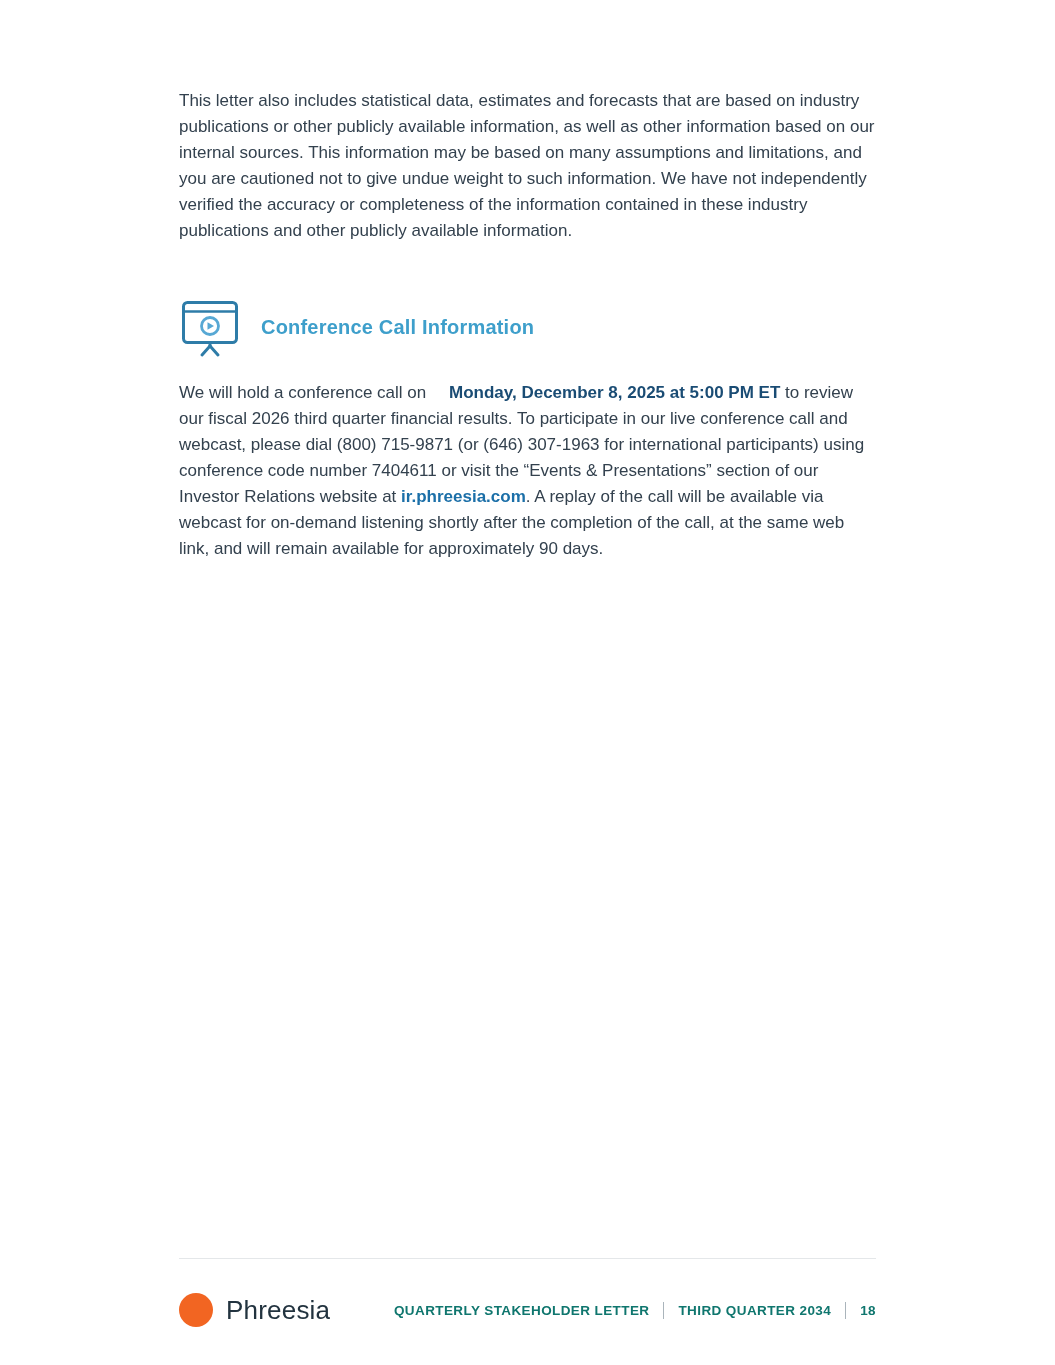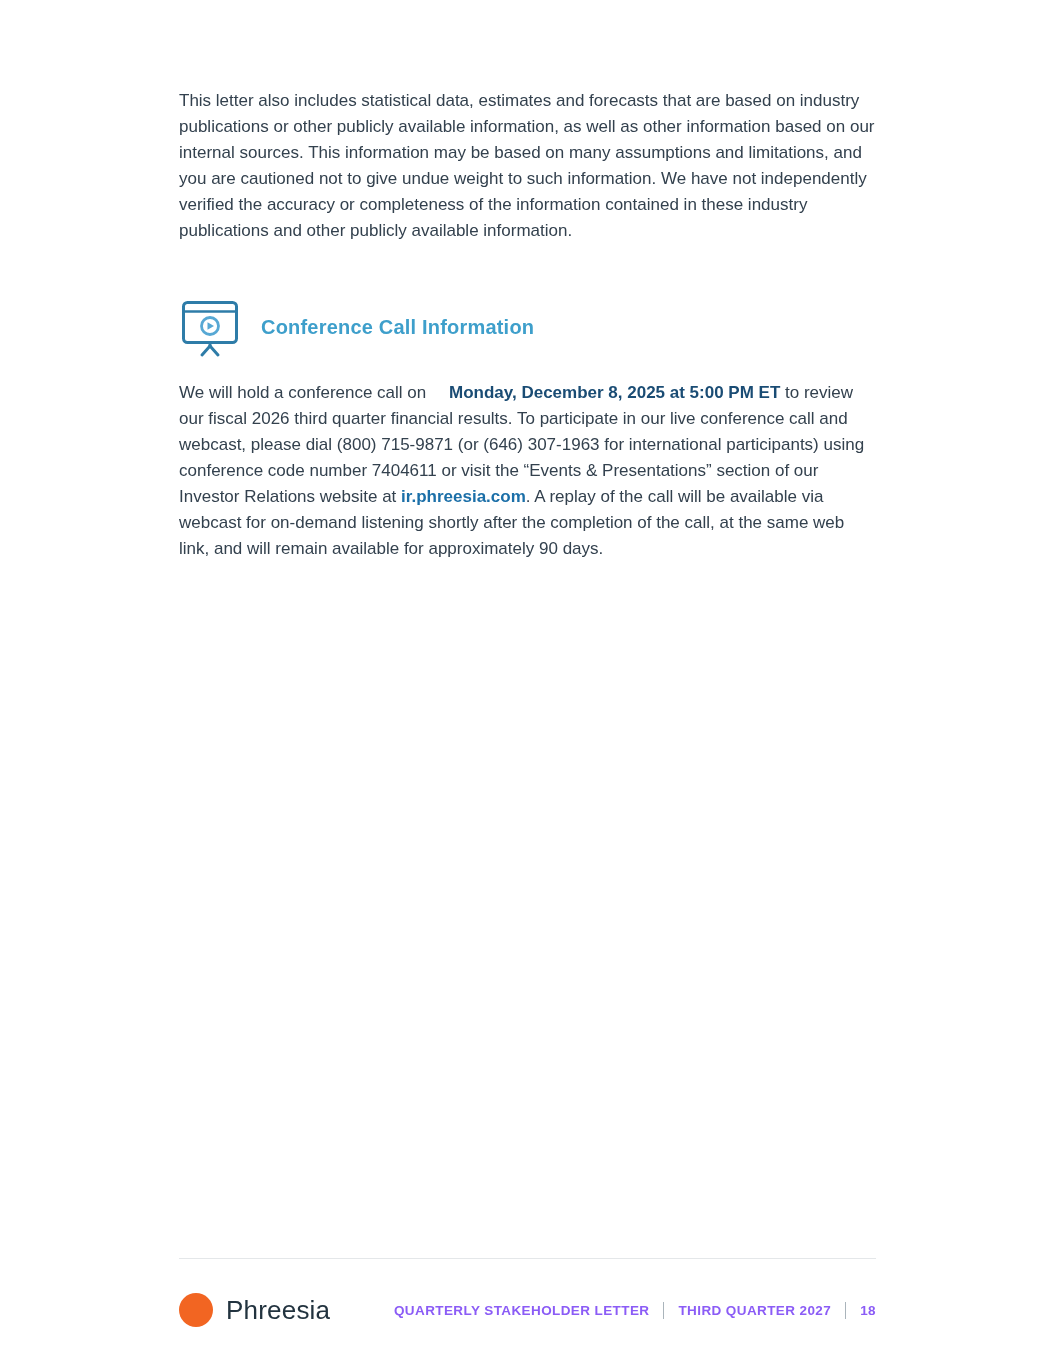--- a/index.html
+++ b/index.html
@@ -89,21 +89,21 @@
     font-weight: 400;
     color: #22333f;
     letter-spacing: 0.2px;
   }
   .footer-meta {
     display: flex;
     align-items: center;
     gap: 14px;
     font-size: 13.5px;
     font-weight: bold;
-    color: #8b5cf6;
+    color: #0f766e;
     letter-spacing: 0.4px;
   }
   .footer-sep {
     width: 1px;
     height: 17px;
     background: #aab4bb;
   }
 </style>
 </head>
 <body>
@@ -134,19 +134,19 @@
   <div class="footer-divider"></div>
 
   <div class="footer">
     <div class="logo">
       <div class="logo-circle"></div>
       <span class="logo-text">Phreesia</span>
     </div>
     <div class="footer-meta">
       <span>QUARTERLY STAKEHOLDER LETTER</span>
       <span class="footer-sep"></span>
-      <span>THIRD QUARTER 2027</span>
+      <span>THIRD QUARTER 2034</span>
       <span class="footer-sep"></span>
       <span>18</span>
     </div>
   </div>
 
 </div>
 
 </body></html>

